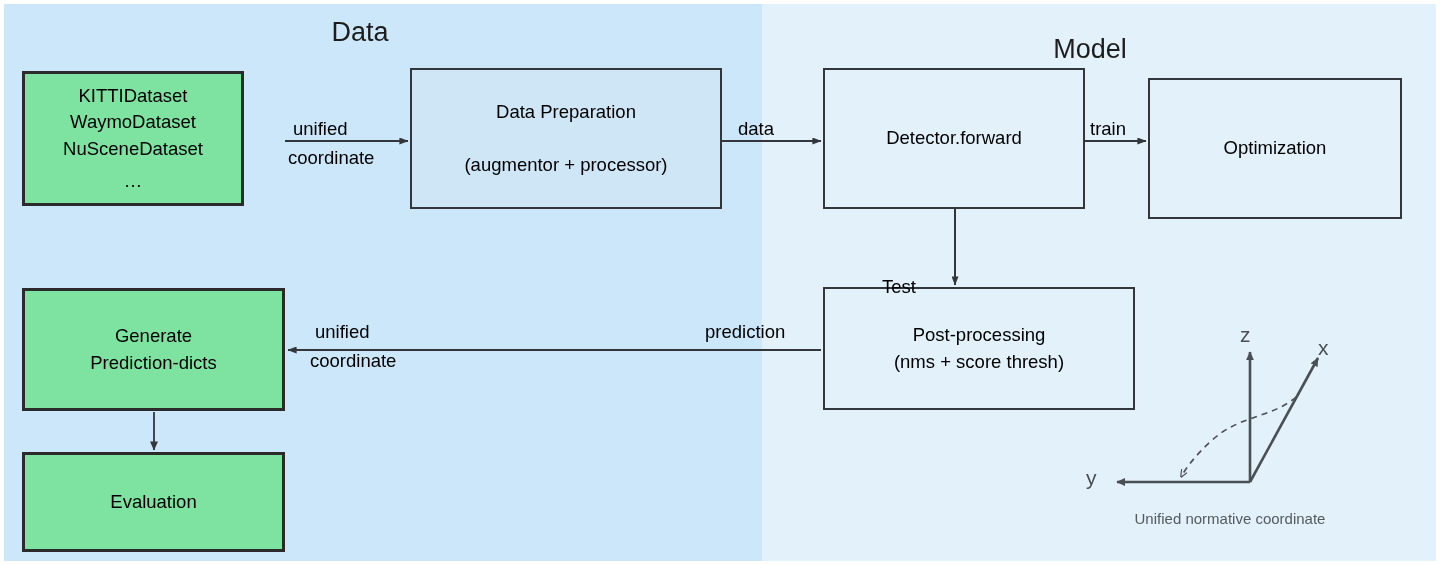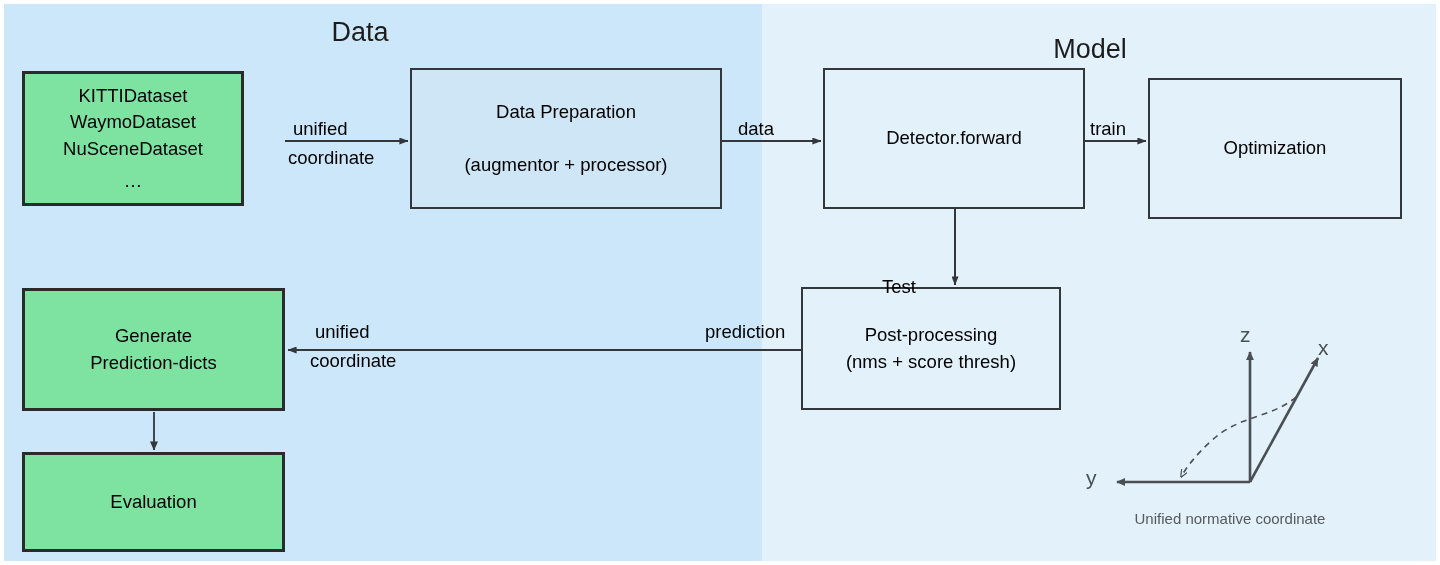--- a/index.html
+++ b/index.html
@@ -69,21 +69,21 @@
   }
   .node.blue.lightpanel {
     background: #e2f1fa;
     text-align: center;
   }
 
   #node-datasets   { left: 22px;  top: 71px;  width: 222px; height: 135px; }
   #node-dataprep   { left: 410px; top: 68px;  width: 312px; height: 141px; gap: 26px; }
   #node-detector   { left: 823px; top: 68px;  width: 262px; height: 141px; }
   #node-optimize   { left: 1148px;top: 68px;  width: 254px; height: 141px; margin-top: 10px; }
-  #node-postproc   { left: 801px; top: 287px; width: 260px; height: 123px; }
+  #node-postproc   { left: 823px; top: 287px; width: 312px; height: 123px; }
   #node-generate   { left: 22px;  top: 288px; width: 263px; height: 123px; }
   #node-evaluation { left: 22px;  top: 452px; width: 263px; height: 100px; }
 
   #node-datasets .dots { margin-top: 6px; font-size: 18.5px; }
 
   
   .edge-label {
     position: absolute;
     font-size: 18.5px;
     line-height: 1.28;

